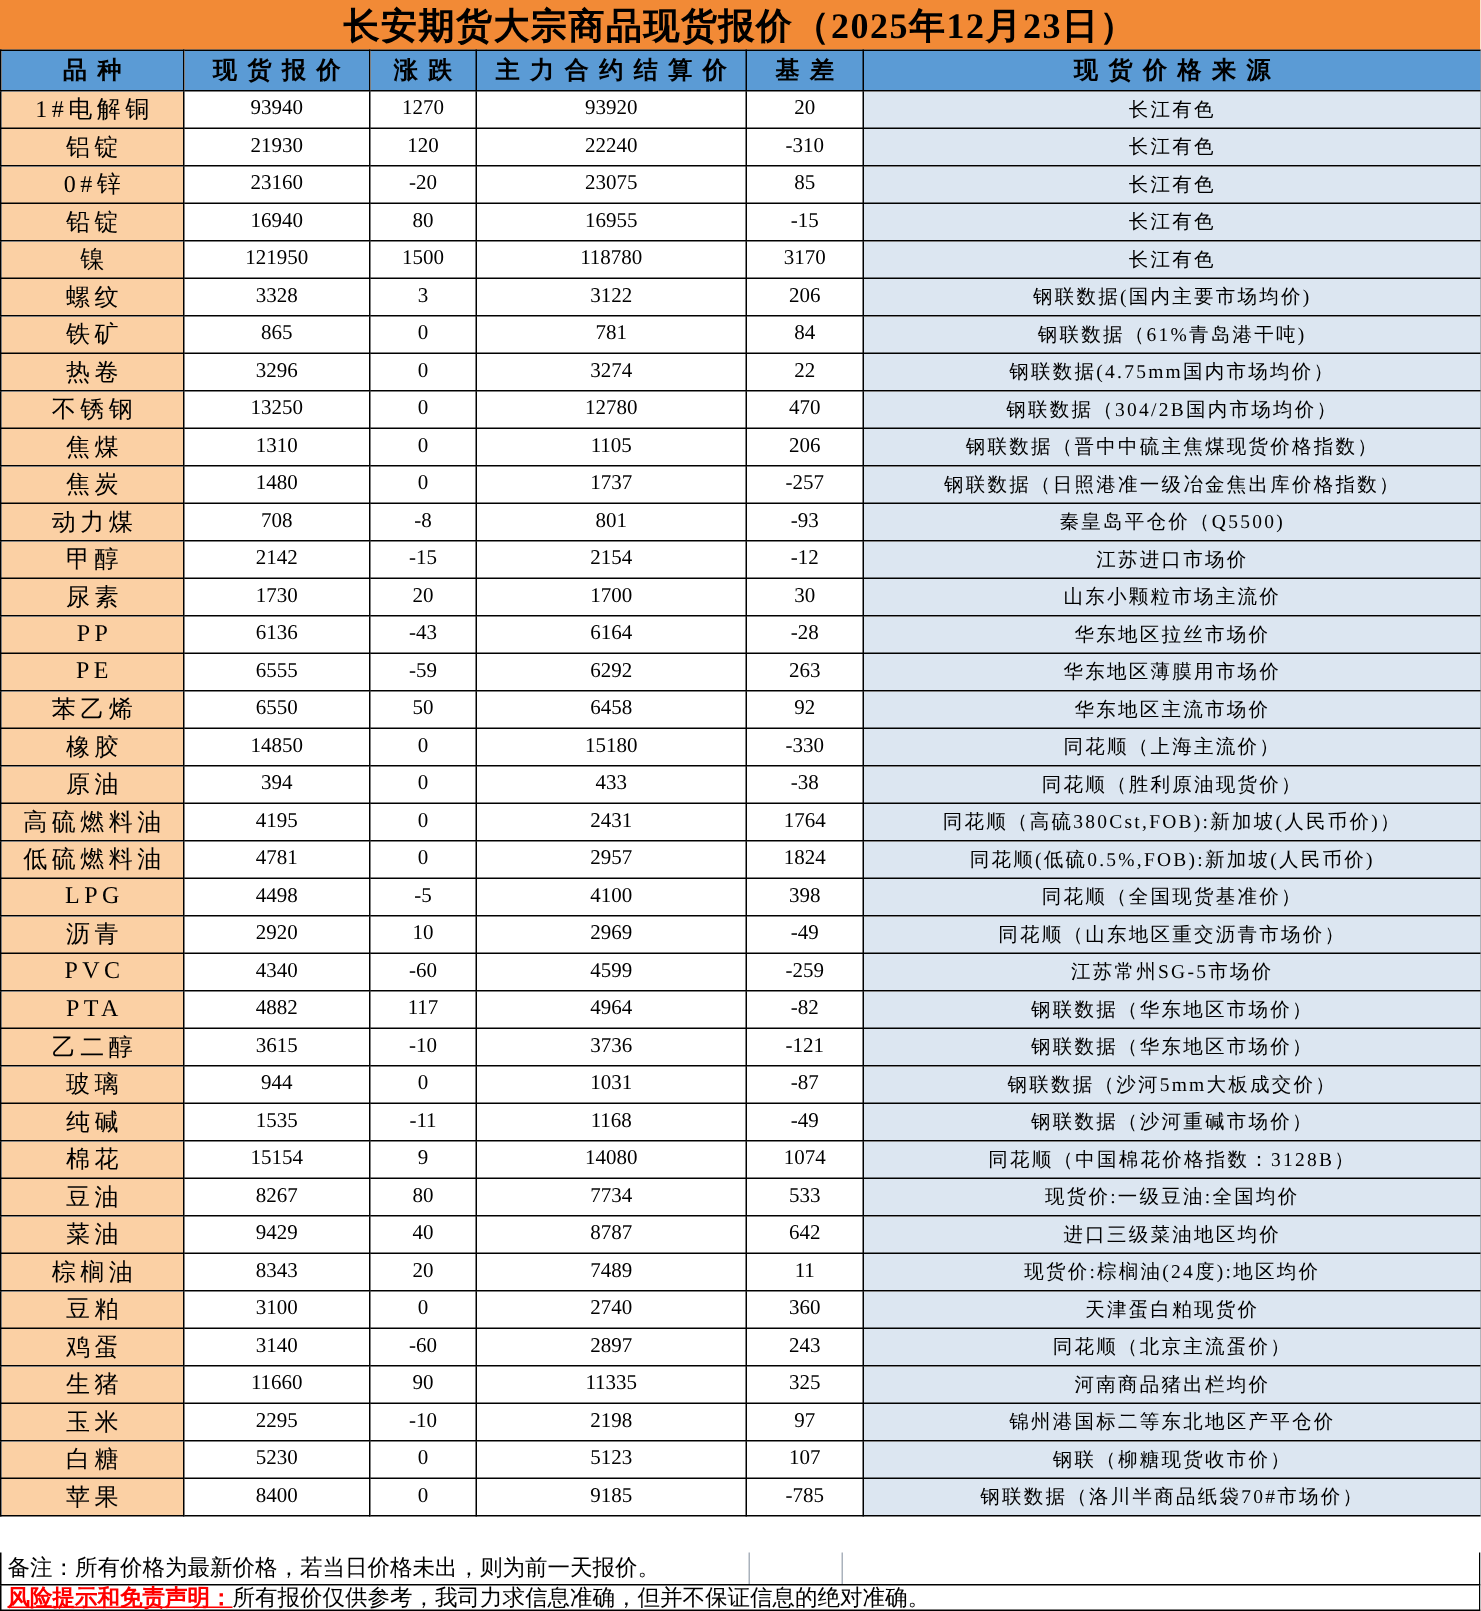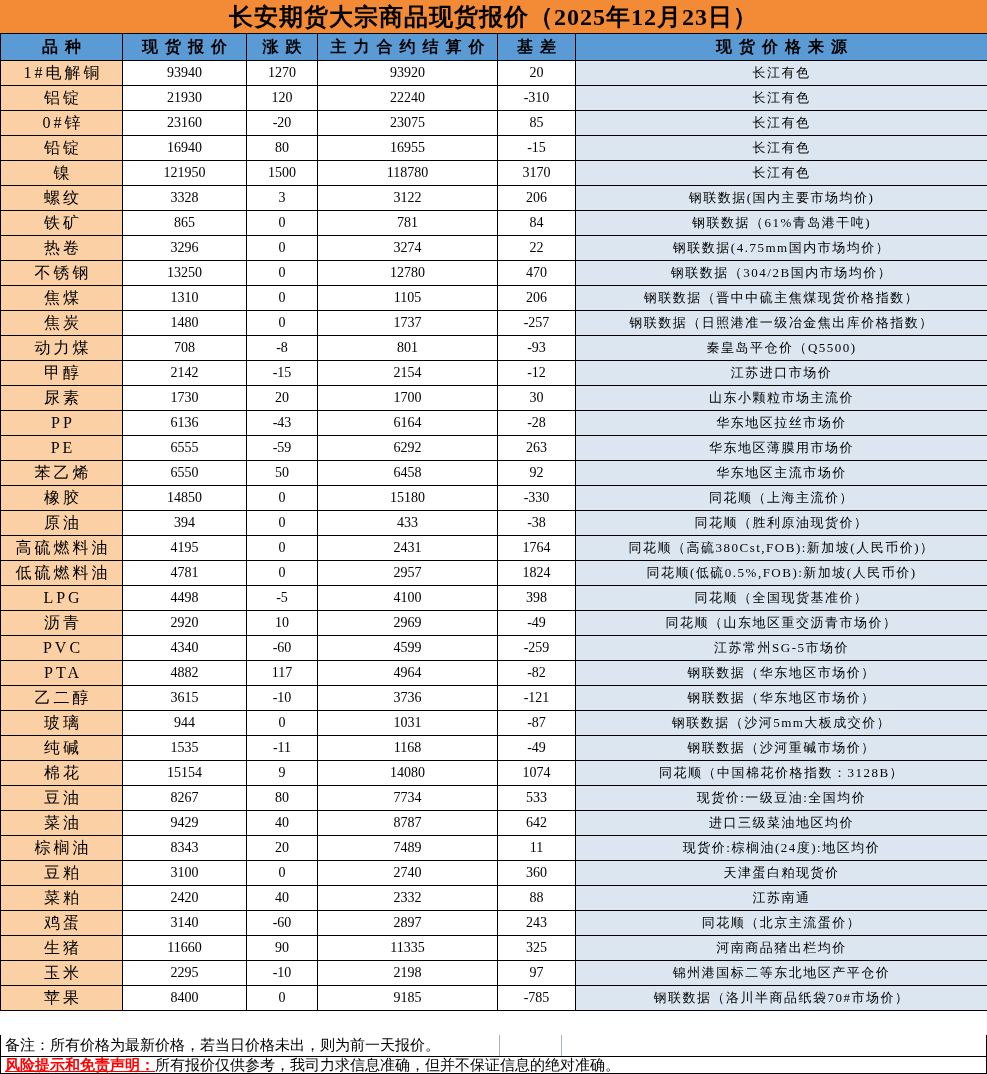--- a/index.html
+++ b/index.html
@@ -325,28 +325,20 @@
         </tr>
         <tr>
           <td class="c0">豆粕</td>
           <td class="c1">3100</td>
           <td class="c2">0</td>
           <td class="c3">2740</td>
           <td class="c4">360</td>
           <td class="c5">天津蛋白粕现货价</td>
         </tr>
         <tr>
-          <td class="c0">菜粕</td>
-          <td class="c1">2420</td>
-          <td class="c2">40</td>
-          <td class="c3">2332</td>
-          <td class="c4">88</td>
-          <td class="c5">江苏南通</td>
-        </tr>
-        <tr>
           <td class="c0">鸡蛋</td>
           <td class="c1">3140</td>
           <td class="c2">-60</td>
           <td class="c3">2897</td>
           <td class="c4">243</td>
           <td class="c5">同花顺（北京主流蛋价）</td>
         </tr>
         <tr>
           <td class="c0">生猪</td>
           <td class="c1">11660</td>
@@ -357,20 +349,28 @@
         </tr>
         <tr>
           <td class="c0">玉米</td>
           <td class="c1">2295</td>
           <td class="c2">-10</td>
           <td class="c3">2198</td>
           <td class="c4">97</td>
           <td class="c5">锦州港国标二等东北地区产平仓价</td>
         </tr>
         <tr>
+          <td class="c0">白糖</td>
+          <td class="c1">5230</td>
+          <td class="c2">0</td>
+          <td class="c3">5123</td>
+          <td class="c4">107</td>
+          <td class="c5">钢联（柳糖现货收市价）</td>
+        </tr>
+        <tr>
           <td class="c0">苹果</td>
           <td class="c1">8400</td>
           <td class="c2">0</td>
           <td class="c3">9185</td>
           <td class="c4">-785</td>
           <td class="c5">钢联数据（洛川半商品纸袋70#市场价）</td>
         </tr>
       </tbody>
   </table>
 

